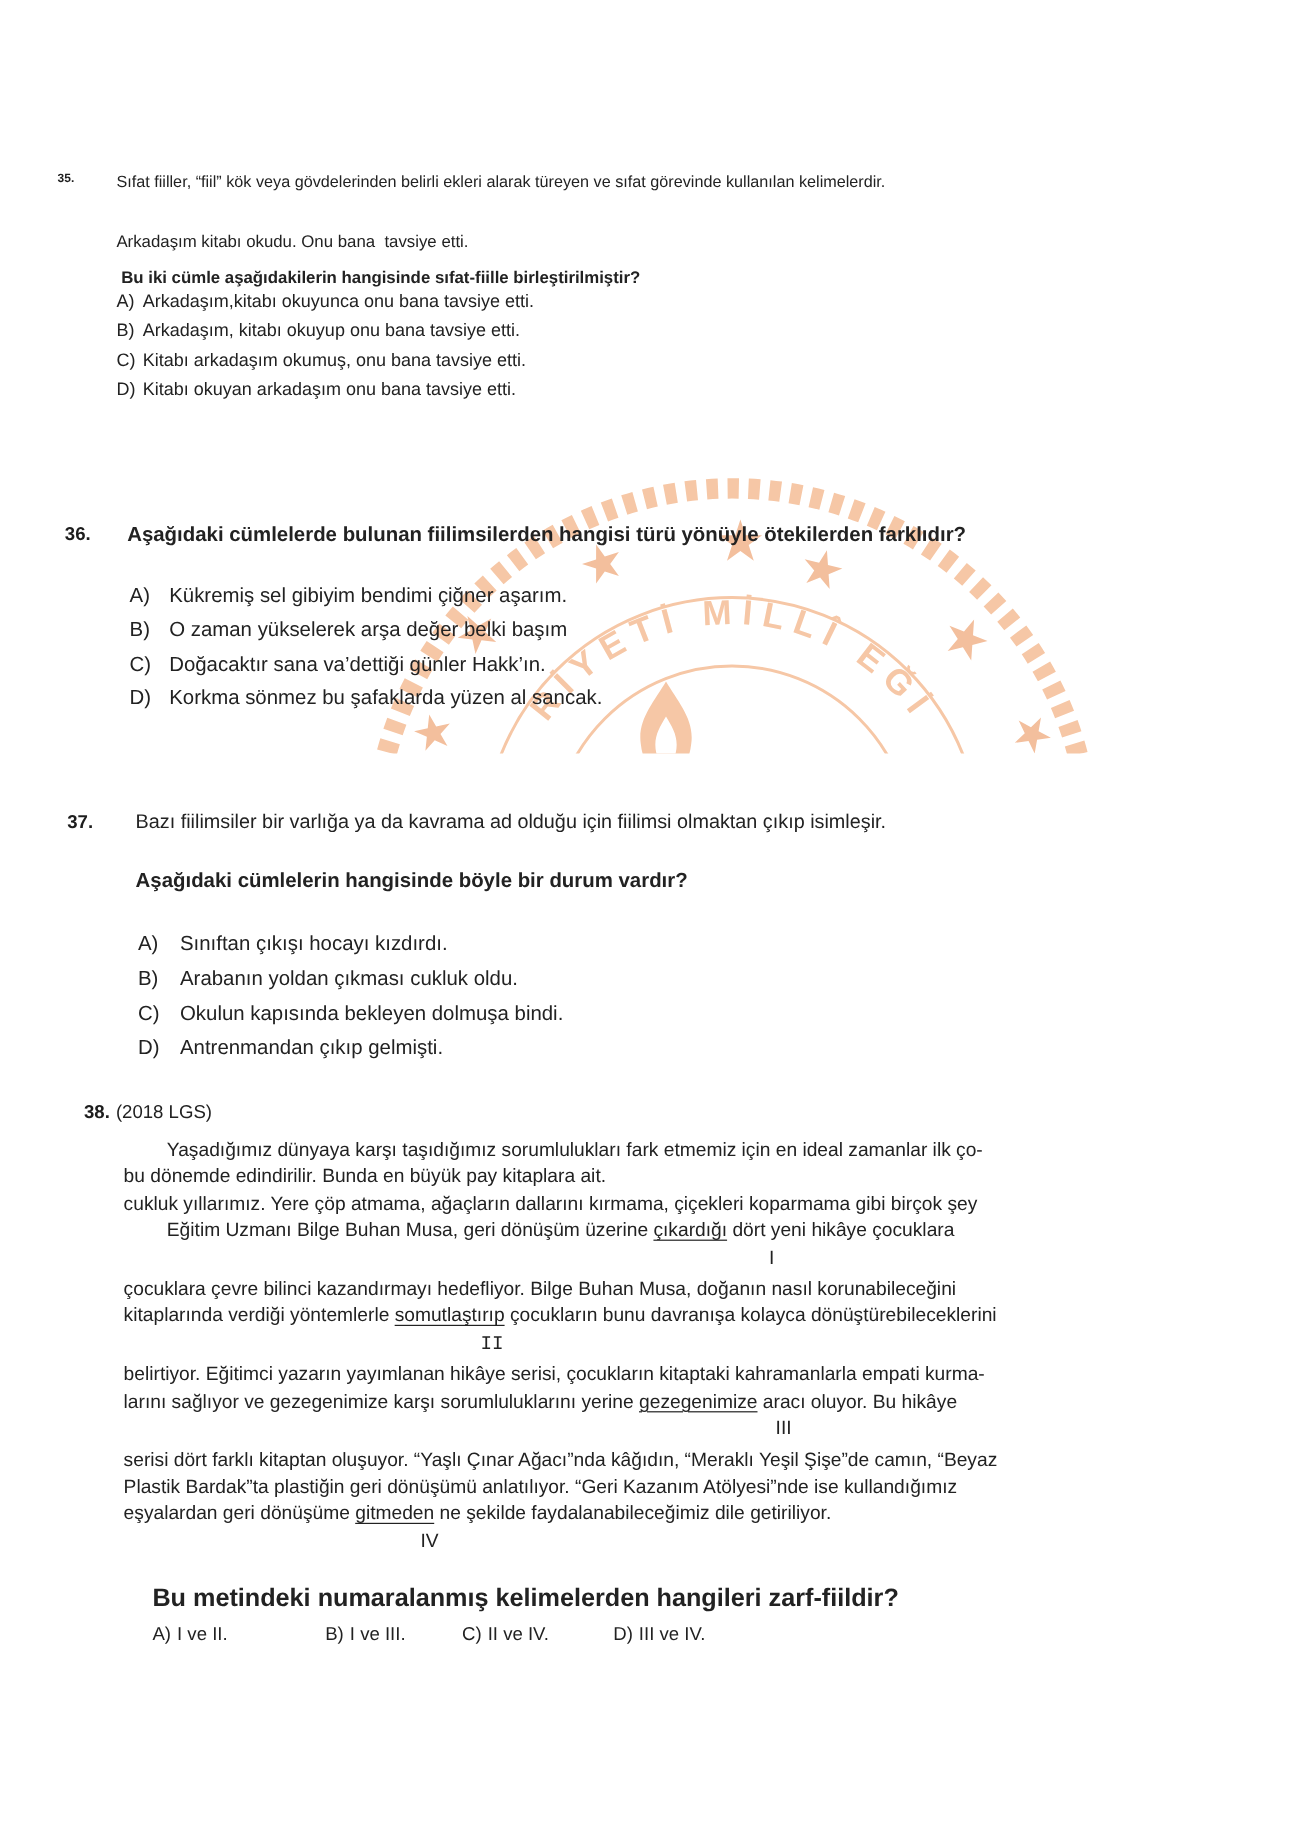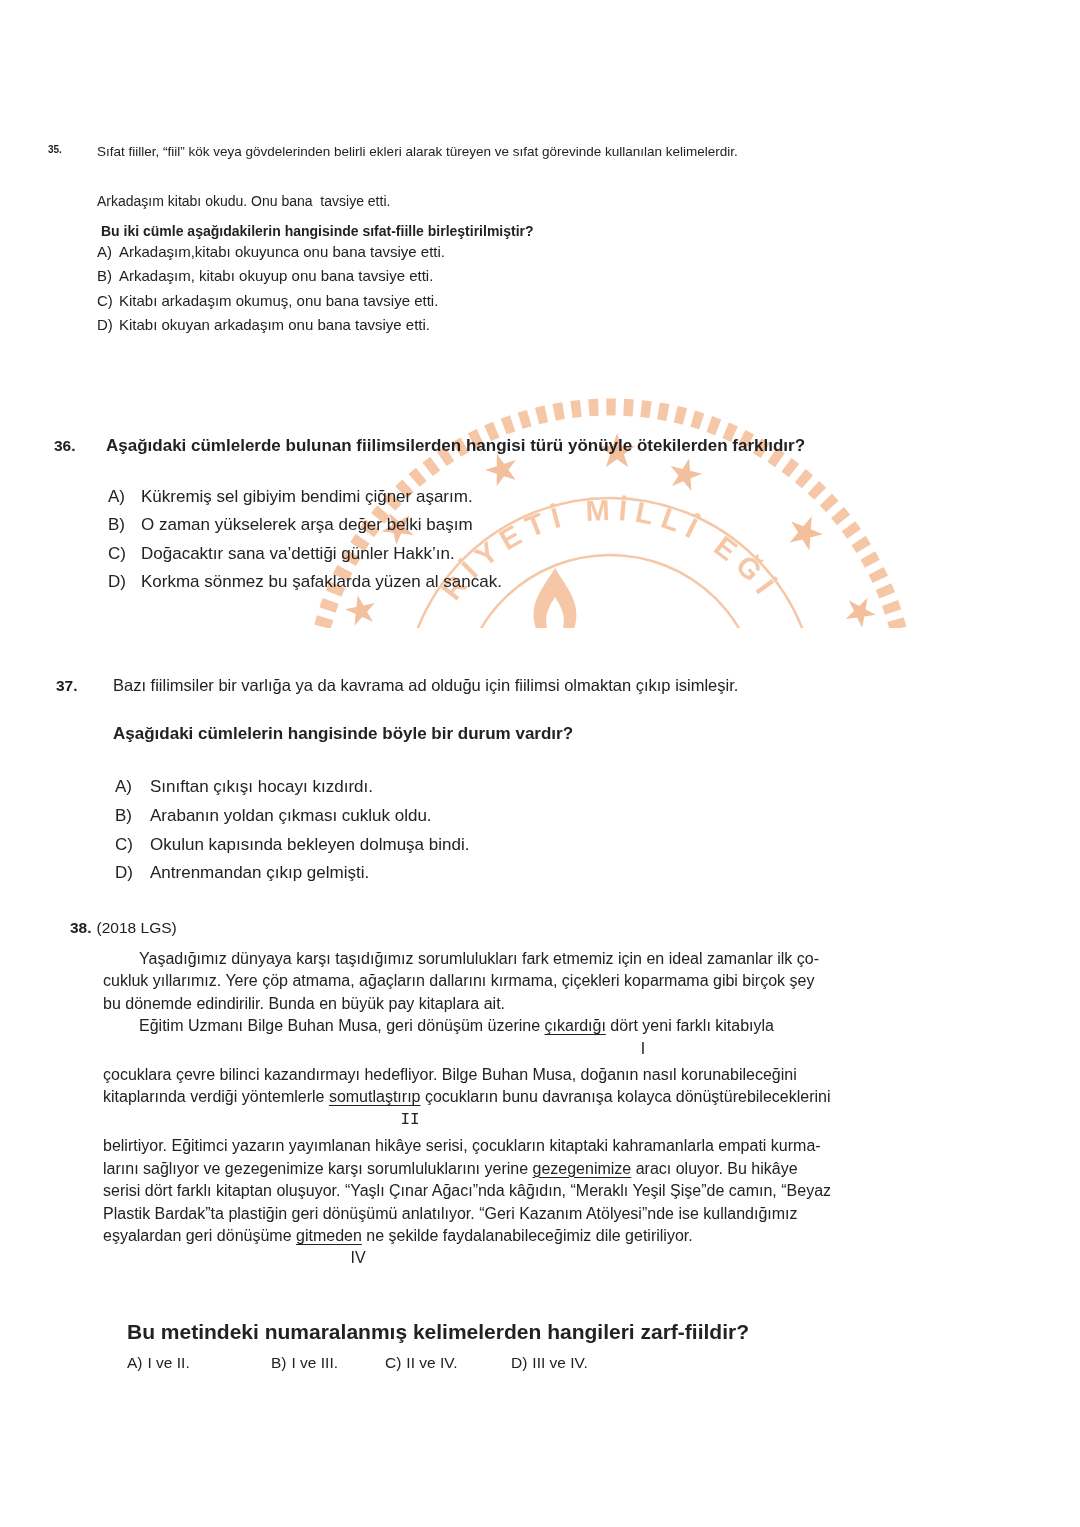--- a/index.html
+++ b/index.html
@@ -159,33 +159,36 @@
         </div>
       </div>
   </section>
 
   <section>
     <div id="q38-head" class="abs">
       <span class="qnum">38.</span><span class="qtag">(2018 LGS)</span>
     </div>
     <div id="q38-passage" class="abs">
         <div class="pl indent"><span>Yaşadığımız dünyaya karşı taşıdığımız sorumlulukları fark etmemiz için en ideal zamanlar ilk ço-</span></div>
+        <div class="pl"><span>bu dönemde edindirilir. Bunda en büyük pay kitaplara ait.</span></div>
         <div class="pl"><span>cukluk yıllarımız. Yere çöp atmama, ağaçların dallarını kırmama, çiçekleri koparmama gibi birçok şey</span></div>
-        <div class="pl"><span>bu dönemde edindirilir. Bunda en büyük pay kitaplara ait.</span></div>
-        <div class="pl indent"><span>Eğitim Uzmanı Bilge Buhan Musa, geri dönüşüm üzerine </span><span class="u">çıkardığı</span><span> dört yeni farklı kitabıyla</span></div>
+        <div class="pl indent"><span>Eğitim Uzmanı Bilge Buhan Musa, geri dönüşüm üzerine </span><span class="u">çıkardığı</span><span> dört yeni hikâye çocuklara</span></div>
         <div class="pnum">
           <span class="pnum-label" style="left: 540px;">I</span>
         </div>
         <div class="pl"><span>çocuklara çevre bilinci kazandırmayı hedefliyor. Bilge Buhan Musa, doğanın nasıl korunabileceğini</span></div>
         <div class="pl"><span>kitaplarında verdiği yöntemlerle </span><span class="u">somutlaştırıp</span><span> çocukların bunu davranışa kolayca dönüştürebileceklerini</span></div>
         <div class="pnum">
           <span class="pnum-label" style="left: 307px; font-family: Liberation Mono, monospace;">II</span>
         </div>
         <div class="pl"><span>belirtiyor. Eğitimci yazarın yayımlanan hikâye serisi, çocukların kitaptaki kahramanlarla empati kurma-</span></div>
         <div class="pl"><span>larını sağlıyor ve gezegenimize karşı sorumluluklarını yerine </span><span class="u">gezegenimize</span><span> aracı oluyor. Bu hikâye</span></div>
+        <div class="pnum">
+          <span class="pnum-label" style="left: 550px;">III</span>
+        </div>
         <div class="pl"><span>serisi dört farklı kitaptan oluşuyor. “Yaşlı Çınar Ağacı”nda kâğıdın, “Meraklı Yeşil Şişe”de camın, “Beyaz</span></div>
         <div class="pl"><span>Plastik Bardak”ta plastiğin geri dönüşümü anlatılıyor. “Geri Kazanım Atölyesi”nde ise kullandığımız</span></div>
         <div class="pl"><span>eşyalardan geri dönüşüme </span><span class="u">gitmeden</span><span> ne şekilde faydalanabileceğimiz dile getiriliyor.</span></div>
         <div class="pnum">
           <span class="pnum-label" style="left: 255px;">IV</span>
         </div>
       </div>
     <p id="q38-stem" class="abs bold nowrap" style="margin:0">Bu metindeki numaralanmış kelimelerden hangileri zarf-fiildir?</p>
     <div id="q38-opts">
         <div class="opt" style="left: 0px;">

